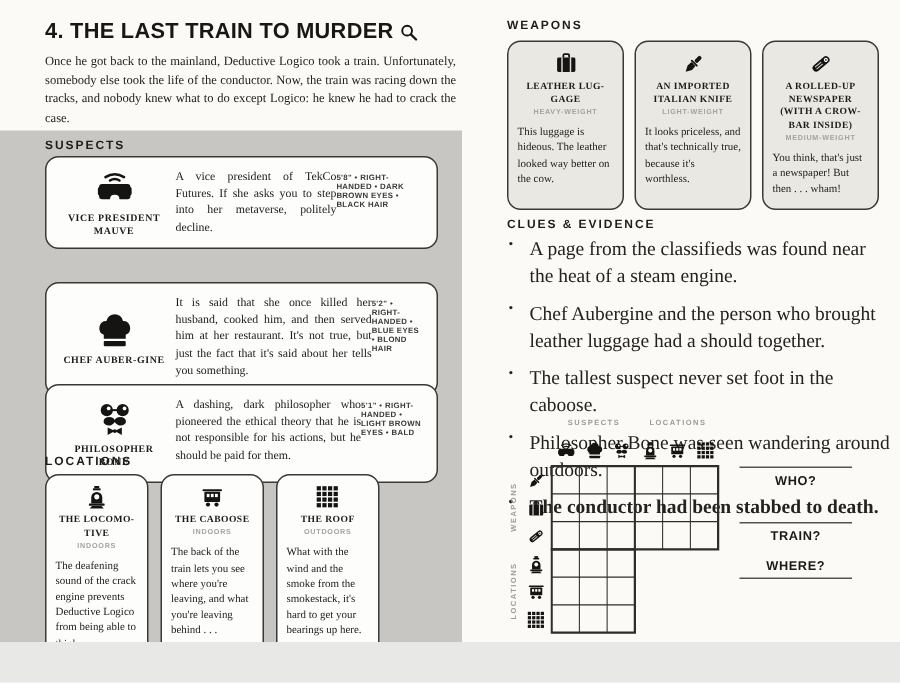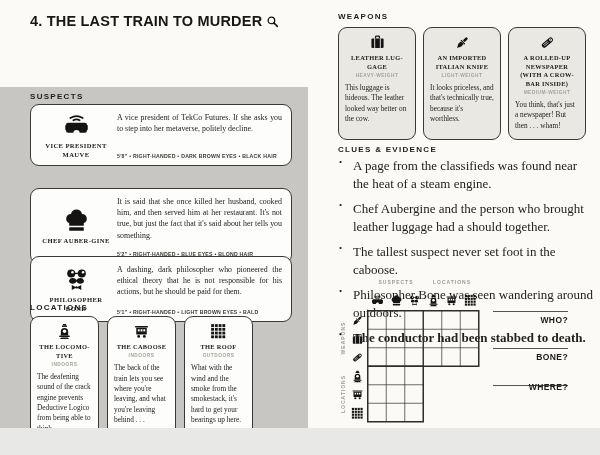--- a/index.html
+++ b/index.html
@@ -13,21 +13,21 @@
       text-align:justify;color:#232220;}
   .gray-panel{position:absolute;left:0;top:87px;width:308px;height:368px;background:#c7c6c3;}
   .sec-head{font-family:"Liberation Sans",sans-serif;font-weight:bold;font-size:8px;
       letter-spacing:1.3px;color:#1e1d1b;}
   .left-sec-head{position:absolute;left:30px;}
   .card{background:#fdfdfb;border:1px solid #3a3936;border-radius:9px;box-sizing:border-box;}
   .suspect-card{position:absolute;left:30px;width:262px;display:flex;padding:7px 9px 6px 4px;}
   .s-left{width:82px;flex:0 0 82px;display:flex;flex-direction:column;align-items:center;justify-content:center;text-align:center;}
   .s-left .icon{width:27px;height:27px;}
   .s-name{font-size:6.6px;font-weight:bold;letter-spacing:.4px;line-height:1.35;margin-top:3px;width:70px;}
-  .s-right{flex:1;display:flex;flex-direction:column;justify-content:space-between;}
+  .s-right{flex:1;display:flex;flex-direction:row;justify-content:center;}
   .s-desc{font-size:7.9px;line-height:1.42;text-align:justify;}
   .s-stats{font-family:"Liberation Sans",sans-serif;font-size:5.2px;font-weight:bold;
       letter-spacing:.25px;color:#3a3935;margin-top:4px;}
   .loc-row{position:absolute;left:30px;top:316px;display:flex;gap:8px;}
   .small-card{width:69px;padding:6px 6px 8px;display:flex;flex-direction:column;align-items:center;}
   .small-card .icon{width:17px;height:17px;}
   .sc-name{font-size:6.4px;font-weight:bold;letter-spacing:.3px;text-align:center;line-height:1.35;margin-top:3px;}
   .sc-sub{font-family:"Liberation Sans",sans-serif;font-size:4.8px;font-weight:bold;
       letter-spacing:.5px;color:#a5a39c;margin-top:1.5px;}
   .sc-desc{font-size:7.3px;line-height:1.42;margin-top:5px;align-self:stretch;}
@@ -42,38 +42,39 @@
   .clue-list li.bold{font-weight:bold;font-family:Liberation Serif, serif;}
   
   .grid-group-label{position:absolute;top:279px;width:56px;text-align:center;
       font-family:"Liberation Sans",sans-serif;font-weight:bold;font-size:5px;letter-spacing:1px;color:#9c9a94;}
   .v-label{position:absolute;font-family:"Liberation Sans",sans-serif;font-weight:bold;font-size:5px;
       letter-spacing:1px;color:#9c9a94;transform:translate(-50%,-50%) rotate(-90deg);white-space:nowrap;}
   .g-icon{position:absolute;width:13px;height:13px;}
   .grid-svg{position:absolute;left:367px;top:310px;}
   
   .ans-line{position:absolute;left:493px;width:75px;border-top:1px solid #55534f;}
-  .ans-label{position:absolute;left:493px;width:75px;text-align:right;
+  .ans-label{position:absolute;left:493px;width:75px;text-align:center;
       font-family:"Liberation Sans",sans-serif;font-weight:bold;font-size:8.5px;letter-spacing:.4px;color:#1b1a18;}
   .icon svg,.g-icon svg,.mag svg{width:100%;height:100%;display:block;}
 </style>
 </head>
 <body>
 
 <div id="app">
 
   <div class="page-title">
     <span>4. THE LAST TRAIN TO MURDER</span>
     <span class="mag">
         <svg viewBox="0 0 24 24">
           <circle cx="10" cy="10" r="6" fill="none" stroke="#151412" stroke-width="2.4"></circle>
           <line x1="14.6" y1="14.6" x2="21" y2="21" stroke="#151412" stroke-width="2.8" stroke-linecap="round"></line>
         </svg>
       </span>
   </div>
+  <div class="intro">Once he got back to the mainland, Deductive Logico took a train. Unfortunately, somebody else took the life of the conductor. Now, the train was racing down the tracks, and nobody knew what to do except Logico: he knew he had to crack the case.</div>
 
   <div class="gray-panel"></div>
 
   <div class="sec-head left-sec-head" style="top:92px;">SUSPECTS</div>
 
   <div class="card suspect-card" style="top:104px;height:62px;">
     <div class="s-left">
       <span class="icon">
           <svg viewBox="0 0 24 24" fill="#151412">
             <path d="M6.5 5.4 Q12 1.9 17.5 5.4" fill="none" stroke="#151412" stroke-width="1.5" stroke-linecap="round"></path>
@@ -408,17 +409,17 @@
       <line x1="19.25" y1="56.25" x2="19.25" y2="111.75" stroke-width="0.7"></line>
       <line x1="37.75" y1="56.25" x2="37.75" y2="111.75" stroke-width="0.7"></line>
       <line x1="0.75" y1="74.75" x2="56.25" y2="74.75" stroke-width="0.7"></line>
       <line x1="0.75" y1="93.25" x2="56.25" y2="93.25" stroke-width="0.7"></line>
     </g>
   </svg>
 
   <div class="ans-line" style="top:311px;"></div>
   <div class="ans-label" style="top:315px;">WHO?</div>
   <div class="ans-line" style="top:348px;"></div>
-  <div class="ans-label" style="top:352px;">BONE?</div>
+  <div class="ans-label" style="top:352px;">TRAIN?</div>
   <div class="ans-line" style="top:385px;"></div>
-  <div class="ans-label" style="top:382px;">WHERE?</div>
+  <div class="ans-label" style="top:372px;">WHERE?</div>
 
 </div>
 
 </body></html>

